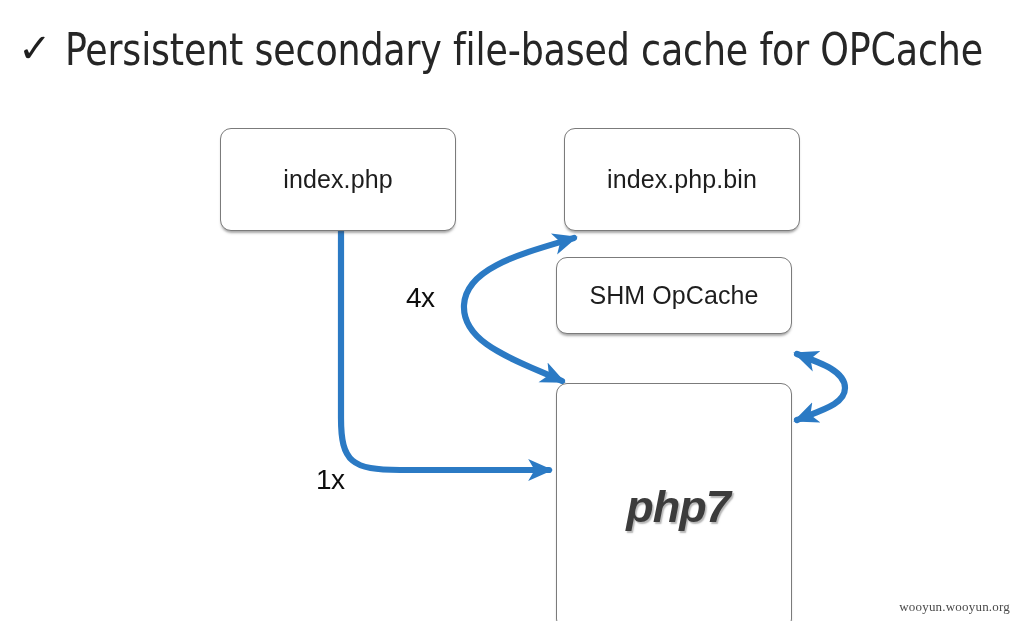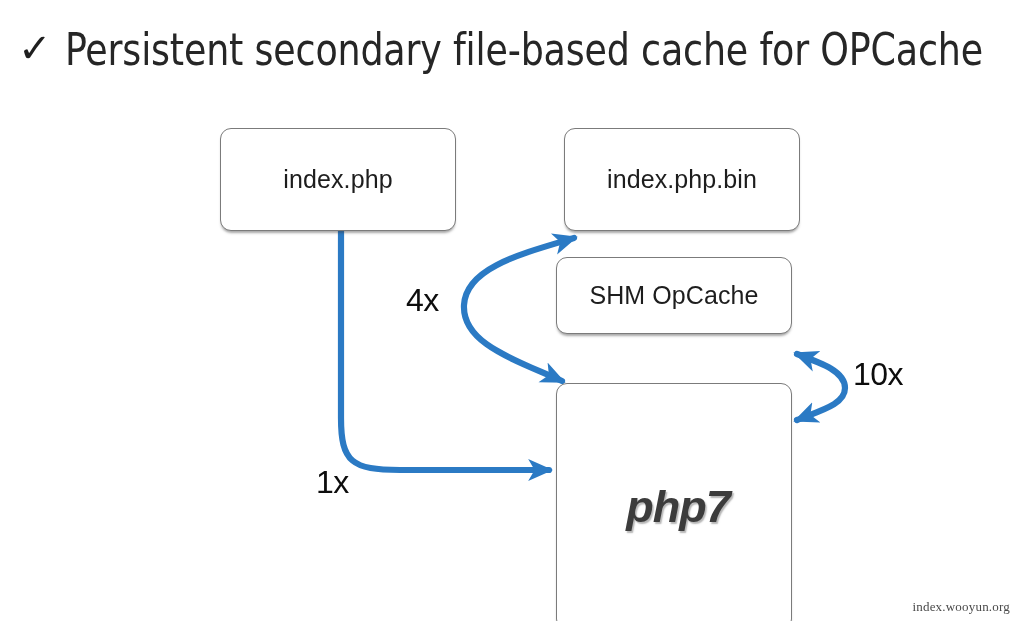--- a/index.html
+++ b/index.html
@@ -92,21 +92,21 @@
     top: 0;
     width: 1024px;
     height: 621px;
     pointer-events: none;
   }
 
   
   .mult-label {
     position: absolute;
     font-family: "Liberation Sans", sans-serif;
-    font-size: 32px;
+    font-size: 28px;
     color: #0d0d0d;
     letter-spacing: -0.5px;
     white-space: nowrap;
   }
   #label-4x  { left: 406px; top: 282px; }
   #label-1x  { left: 316px; top: 464px; }
   #label-10x { left: 853px; top: 356px; }
 
   
   .watermark {
@@ -158,17 +158,16 @@
   <div class="node-box" id="box-shm-opcache">
     <span class="node-label">SHM OpCache</span>
   </div>
 
   <div class="node-box" id="box-php7">
     <span class="php7-logo">php7</span>
   </div>
 
   <div class="mult-label" id="label-4x">4x</div>
   <div class="mult-label" id="label-1x">1x</div>
-  <div class="mult-label" id="label-10x">10x</div>
 
-  <div class="watermark">index.wooyun.org</div>
+  <div class="watermark">wooyun.wooyun.org</div>
 
 </div>
 
 </body></html>

